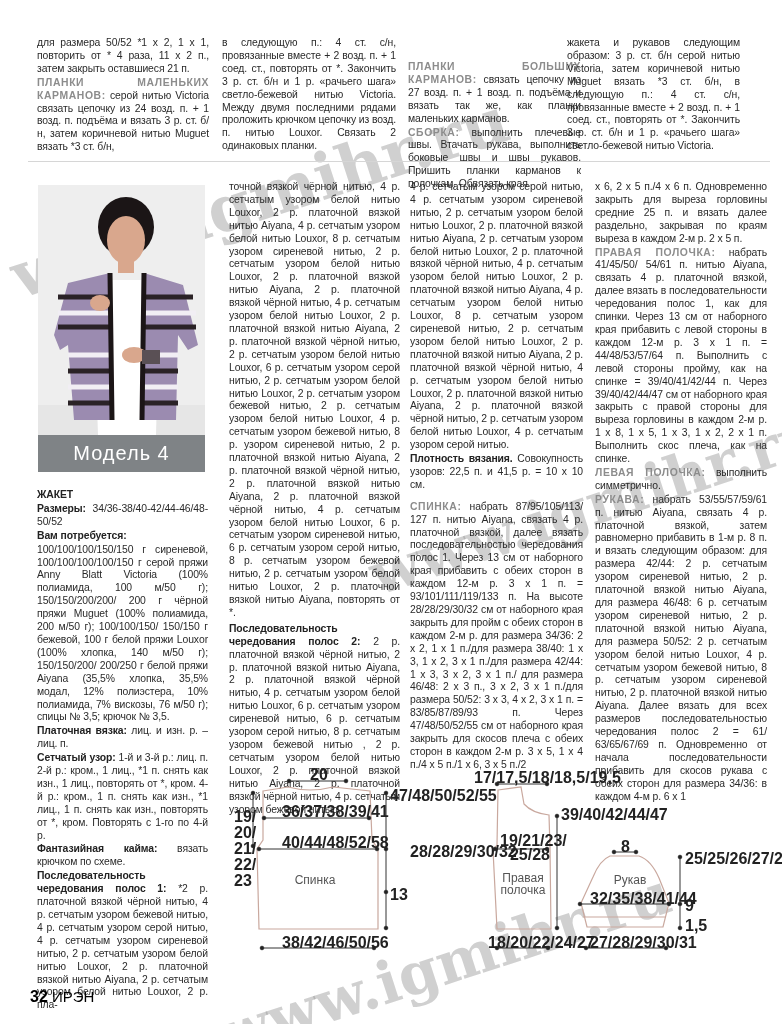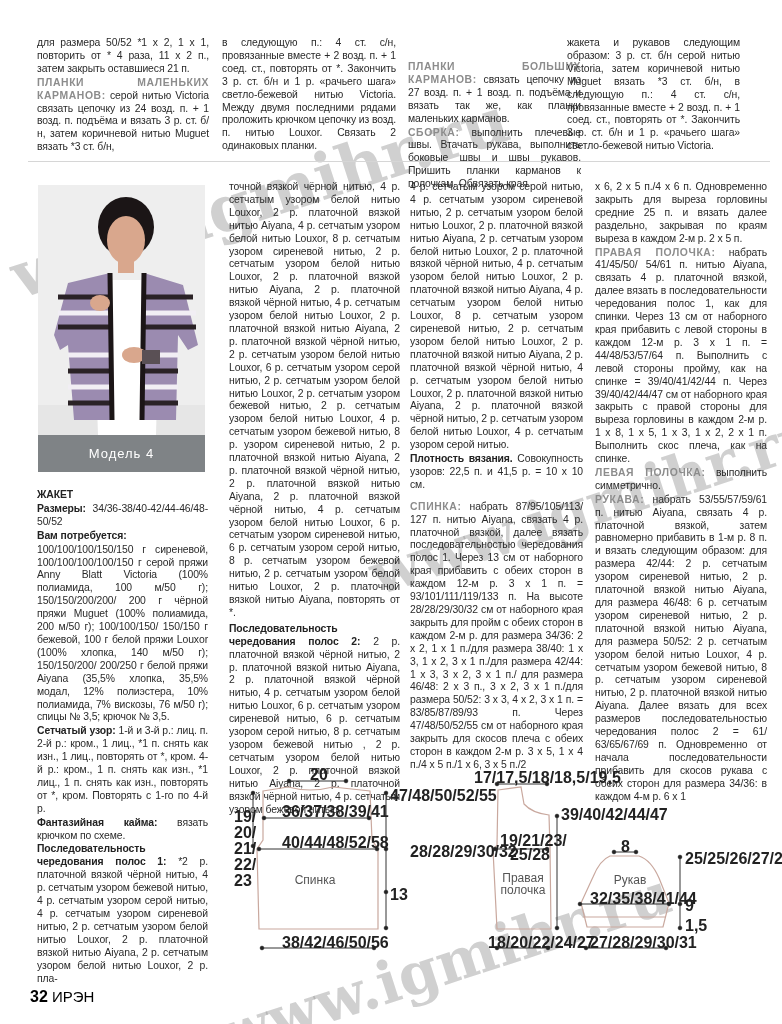--- a/index.html
+++ b/index.html
@@ -6,21 +6,21 @@
   body {
     width:782px; height:1024px; background:#ffffff; position:relative; overflow:hidden;
     font-family:"Liberation Sans", sans-serif; color:#2a2a2a;
   }
   .col { position:absolute; font-size:10.4px; line-height:12.9px; text-align:justify; font-family:"Liberation Sans", sans-serif; letter-spacing:-0.1px; }
   .col p { margin:0 0 1px 0; }
   .hd { font-weight:bold; letter-spacing:0.6px; color:#8c8c8c; }
   .hdc { font-weight:bold; color:#222; }
   .sep { position:absolute; left:28px; width:742px; top:161px; height:1px; background:#d6d6d6; }
   .photo { position:absolute; left:38px; top:185px; width:167px; height:287px; background:#f3f3f3; overflow:hidden; }
-  .caption { position:absolute; left:0; right:0; bottom:0; height:37px; background:#7f8386; color:#fff; font-size:13px; text-align:center; line-height:37px; letter-spacing:1px; }
+  .caption { position:absolute; left:0; right:0; bottom:0; height:37px; background:#7f8386; color:#fff; font-size:20px; text-align:center; line-height:37px; letter-spacing:1px; }
   .footer { position:absolute; left:30px; top:988px; font-size:15px; color:#000000; }
   .footer b { font-size:16px; }
   .wm { position:absolute; font-family:"DejaVu Serif", serif; font-weight:bold; color:rgba(150,150,150,0.45); font-size:64px; transform:rotate(-18deg); white-space:nowrap; pointer-events:none; }
   .lbl { position:absolute; font-size:16px; font-weight:bold; color:#222; white-space:nowrap; font-family:"Liberation Sans", sans-serif; }
   .lbl-s { position:absolute; font-size:12px; color:#555; text-align:center; }
   svg.diagram { position:absolute; left:0; top:0; }
 </style>
 </head>
 <body>
 
@@ -83,20 +83,21 @@
     <rect x="104" y="165" width="18" height="14" fill="#5a5055"></rect>
   </svg>
   <div class="caption">Модель 4</div>
 </div>
 
 <div class="col" style="left:37px;top:489px;width:171px;">
   <p><span class="hdc">ЖАКЕТ</span></p>
   <p><span class="hdc">Размеры:</span> <span>34/36-38/40-42/44-46/48-50/52</span></p>
   <p><span class="hdc">Вам потребуется:</span></p>
   <p>100/100/100/150/150 г сиреневой, 100/100/100/100/150 г серой пряжи Anny Blatt Victoria (100% полиамида, 100 м/50 г); 150/150/200/200/ 200 г чёрной пряжи Muguet (100% полиамида, 200 м/50 г); 100/100/150/ 150/150 г бежевой, 100 г белой пряжи Louxor (100% хлопка, 140 м/50 г); 150/150/200/ 200/250 г белой пряжи Aiyana (35,5% хлопка, 35,5% модал, 12% полиэстера, 10% полиамида, 7% вискозы, 76 м/50 г); спицы № 3,5; крючок № 3,5.</p>
+  <p><span class="hdc">Платочная вязка:</span> <span>лиц. и изн. р. – лиц. п.</span></p>
   <p><span class="hdc">Сетчатый узор:</span> <span>1-й и 3-й р.: лиц. п. 2-й р.: кром., 1 лиц., *1 п. снять как изн., 1 лиц., повторять от *, кром. 4-й р.: кром., 1 п. снять как изн., *1 лиц., 1 п. снять как изн., повторять от *, кром. Повторять с 1-го по 4-й р.</span></p>
   <p><span class="hdc">Фантазийная кайма:</span> <span>вязать крючком по схеме.</span></p>
   <p><span class="hdc">Последовательность чередования полос 1:</span> <span>*2 р. платочной вязкой чёрной нитью, 4 р. сетчатым узором бежевой нитью, 4 р. сетчатым узором серой нитью, 4 р. сетчатым узором сиреневой нитью, 2 р. сетчатым узором белой нитью Louxor, 2 р. платочной вязкой нитью Aiyana, 2 р. сетчатым узором белой нитью Louxor, 2 р. пла-</span></p>
 </div>
 
 <div class="col" style="left:229px;top:181px;width:171px;">
   <p>точной вязкой чёрной нитью, 4 р. сетчатым узором белой нитью Louxor, 2 р. платочной вязкой нитью Aiyana, 4 р. сетчатым узором белой нитью Louxor, 8 р. сетчатым узором сиреневой нитью, 2 р. сетчатым узором белой нитью Louxor, 2 р. платочной вязкой нитью Aiyana, 2 р. платочной вязкой чёрной нитью, 4 р. сетчатым узором белой нитью Louxor, 2 р. платочной вязкой нитью Aiyana, 2 р. платочной вязкой чёрной нитью, 2 р. сетчатым узором белой нитью Louxor, 6 р. сетчатым узором серой нитью, 2 р. сетчатым узором белой нитью Louxor, 2 р. сетчатым узором бежевой нитью, 2 р. сетчатым узором белой нитью Louxor, 4 р. сетчатым узором бежевой нитью, 8 р. узором сиреневой нитью, 2 р. платочной вязкой нитью Aiyana, 2 р. платочной вязкой чёрной нитью, 2 р. платочной вязкой нитью Aiyana, 2 р. платочной вязкой чёрной нитью, 4 р. сетчатым узором белой нитью Louxor, 6 р. сетчатым узором сиреневой нитью, 6 р. сетчатым узором серой нитью, 8 р. сетчатым узором бежевой нитью, 2 р. сетчатым узором белой нитью Louxor, 2 р. платочной вязкой нитью Aiyana, повторять от *.</p>
   <p style="margin-top:3px;"><span class="hdc">Последовательность чередования полос 2:</span> <span>2 р. платочной вязкой чёрной нитью, 2 р. платочной вязкой нитью Aiyana, 2 р. платочной вязкой чёрной нитью, 4 р. сетчатым узором белой нитью Louxor, 6 р. сетчатым узором сиреневой нитью, 6 р. сетчатым узором серой нитью, 8 р. сетчатым узором бежевой нитью , 2 р. сетчатым узором белой нитью Louxor, 2 р. платочной вязкой нитью Aiyana, 2 р. платочной вязкой чёрной нитью, 4 р. сетчатым узором бежевой нитью,</span></p>
 </div>
 

